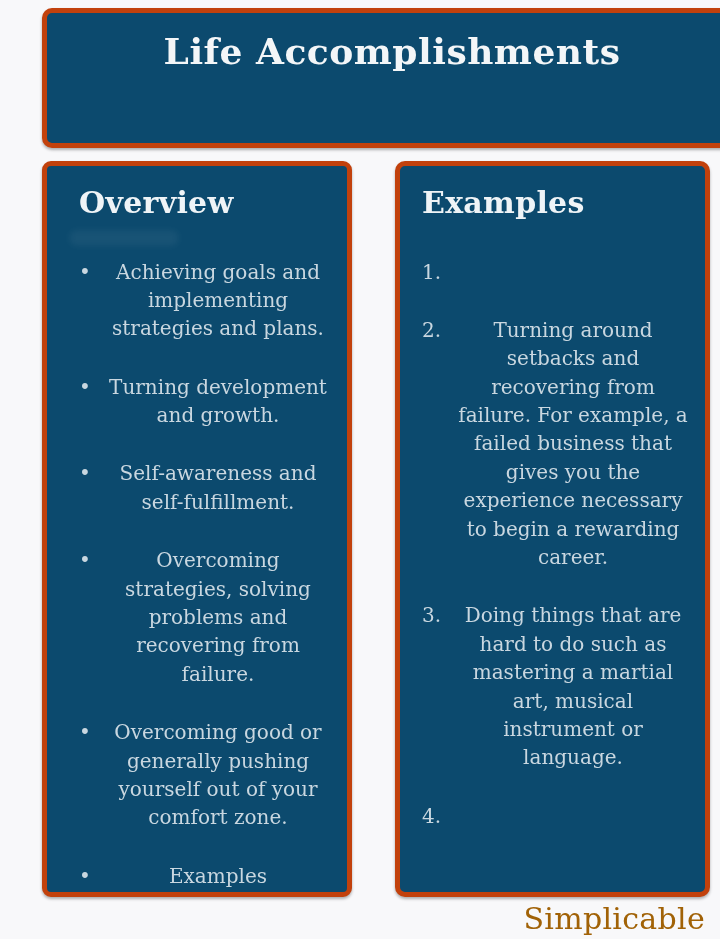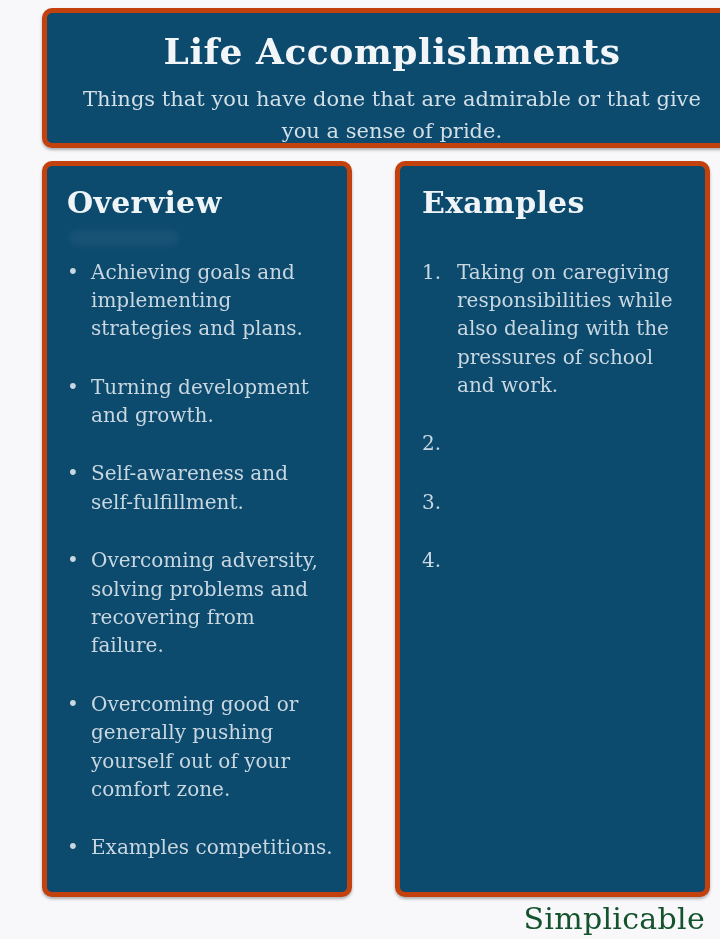--- a/index.html
+++ b/index.html
@@ -46,21 +46,21 @@
     color: #d3dfe6;
   }
   .columns {
     margin-top: 13px;
     display: grid;
     grid-template-columns: 342px 347px;
     column-gap: 11px;
     height: 736px;
   }
   .col { position: relative; height: 736px; overflow: hidden; }
-  .col-left  { padding: 18px 14px 0 20px; }
+  .col-left  { padding: 18px 14px 0 32px; border-radius: 9px; }
   .col-right { padding: 18px 16px 0 22px; }
   .col h2 {
     font-size: 30px;
     font-weight: 700;
     letter-spacing: 0.3px;
     color: #eff4f7;
     line-height: 1.25;
   }
   .watermark {
     position: absolute;
@@ -79,42 +79,41 @@
     font-size: 20px;
     line-height: 1.42;
     color: #c9d7e0;
   }
   .list .marker {
     flex: 0 0 auto;
     text-align: left;
   }
   .list.bulleted .marker { width: 16px; margin-right: 8px; }
   .list.numbered .marker { width: 26px; margin-right: 9px; }
-  .list .item-text { flex: 1 1 auto; }
+  .list .item-text { flex: 1 1 auto; text-align: center; }
   footer {
     height: 42px;
     display: flex;
     align-items: center;
     justify-content: flex-end;
     padding-right: 5px;
   }
   footer span {
     font-size: 30px;
-    color: #14532d;
+    color: #a16207;
     letter-spacing: 0.3px;
   }
 </style>
 </head>
 <body>
 
 <div class="page">
 
   <section class="card header-card">
     <h1>Life Accomplishments</h1>
-    <p class="subtitle">Things that you have done that are admirable or that give you a sense of pride.</p>
   </section>
 
   <div class="columns">
 
     <section class="card col col-left">
       <h2>Overview</h2>
       <div class="watermark"></div>
       <div class="list bulleted">
           <div class="item">
             <span class="marker">•</span>
@@ -123,21 +122,21 @@
           <div class="item">
             <span class="marker">•</span>
             <span class="item-text">Turning development and growth.</span>
           </div>
           <div class="item">
             <span class="marker">•</span>
             <span class="item-text">Self-awareness and self-fulfillment.</span>
           </div>
           <div class="item">
             <span class="marker">•</span>
-            <span class="item-text">Overcoming adversity, solving problems and recovering from failure.</span>
+            <span class="item-text">Overcoming strategies, solving problems and recovering from failure.</span>
           </div>
           <div class="item">
             <span class="marker">•</span>
             <span class="item-text">Overcoming good or generally pushing yourself out of your comfort zone.</span>
           </div>
           <div class="item">
             <span class="marker">•</span>
             <span class="item-text">Examples competitions.</span>
           </div>
           <div class="item">
@@ -145,27 +144,28 @@
             <span class="item-text">Life good for others.</span>
           </div>
         </div>
     </section>
 
     <section class="card col col-right">
       <h2>Examples</h2>
       <div class="list numbered">
           <div class="item">
             <span class="marker">1.</span>
-            <span class="item-text">Taking on caregiving responsibilities while also dealing with the pressures of school and work.</span>
           </div>
           <div class="item">
             <span class="marker">2.</span>
+            <span class="item-text">Turning around setbacks and recovering from failure. For example, a failed business that gives you the experience necessary to begin a rewarding career.</span>
           </div>
           <div class="item">
             <span class="marker">3.</span>
+            <span class="item-text">Doing things that are hard to do such as mastering a martial art, musical instrument or language.</span>
           </div>
           <div class="item">
             <span class="marker">4.</span>
           </div>
         </div>
     </section>
 
   </div>
 
   <footer>

